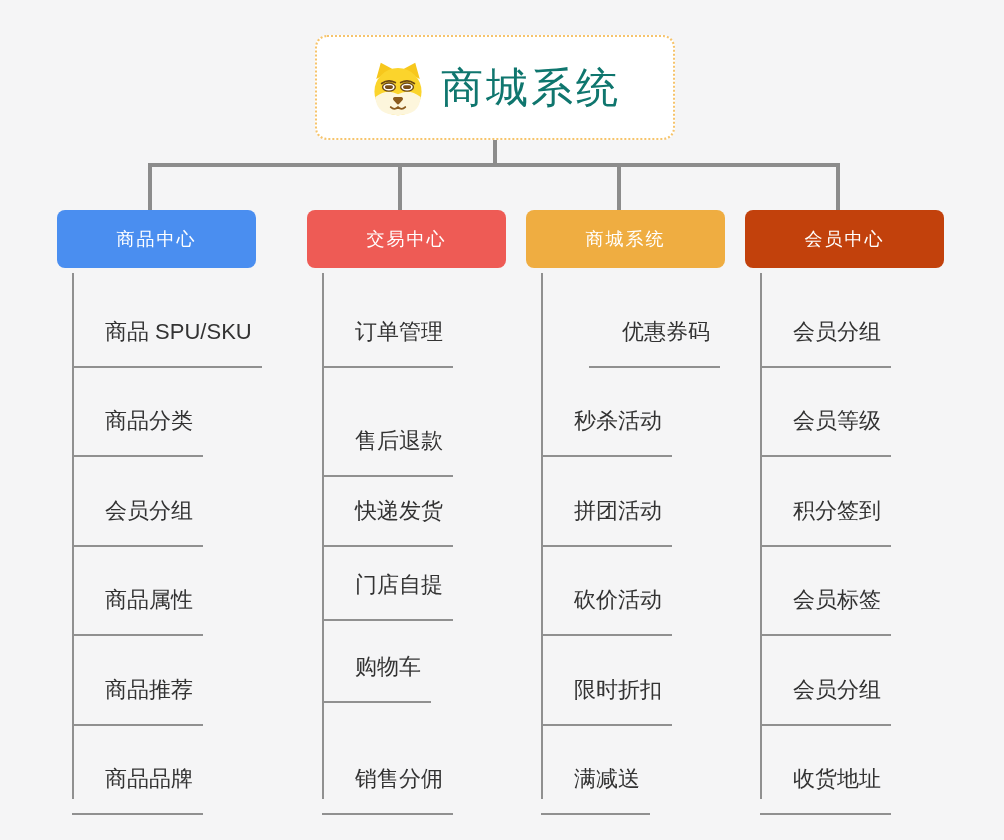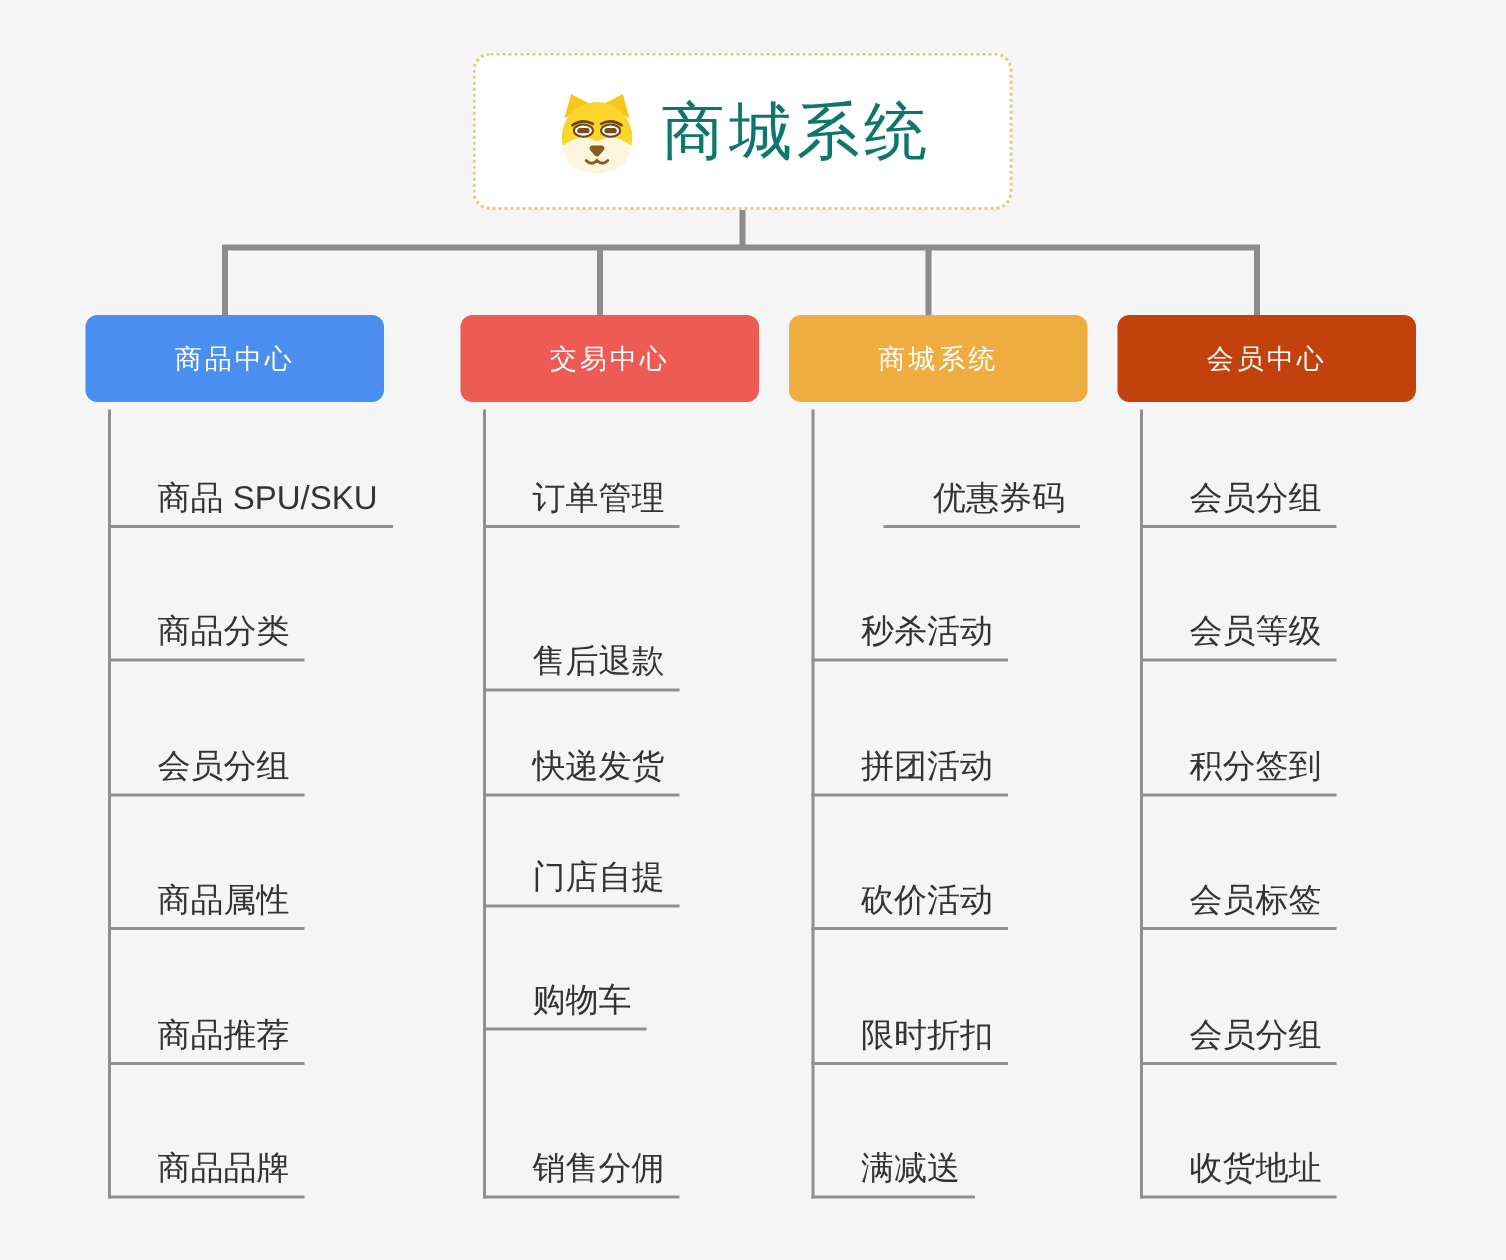--- a/index.html
+++ b/index.html
@@ -52,21 +52,21 @@
     background:#909090;
   }
   .branch-items{position:absolute;left:0;top:0;width:100%;height:630px;}
   .item{
     position:absolute;
     left:15px;
     white-space:nowrap;
     font-size:22px;
     color:#333333;
     line-height:29px;
-    padding:0 10px 4px 33px;
+    padding:0 10px 20px 33px;
     border-bottom:2px solid #909090;
   }
 </style>
 </head>
 <body>
 
 <div class="canvas" style="background: rgb(245, 245, 246);">
 
   <svg class="connectors" viewBox="0 0 1004 840" xmlns="http://www.w3.org/2000/svg">
     <path id="connector-path" d="M495 138 L495 165 M150 165 L838 165 M150 163 L150 212 M400 165 L400 212 M619 165 L619 212 M838 163 L838 212" fill="none" stroke="#8c8c8c" stroke-width="4"></path>

